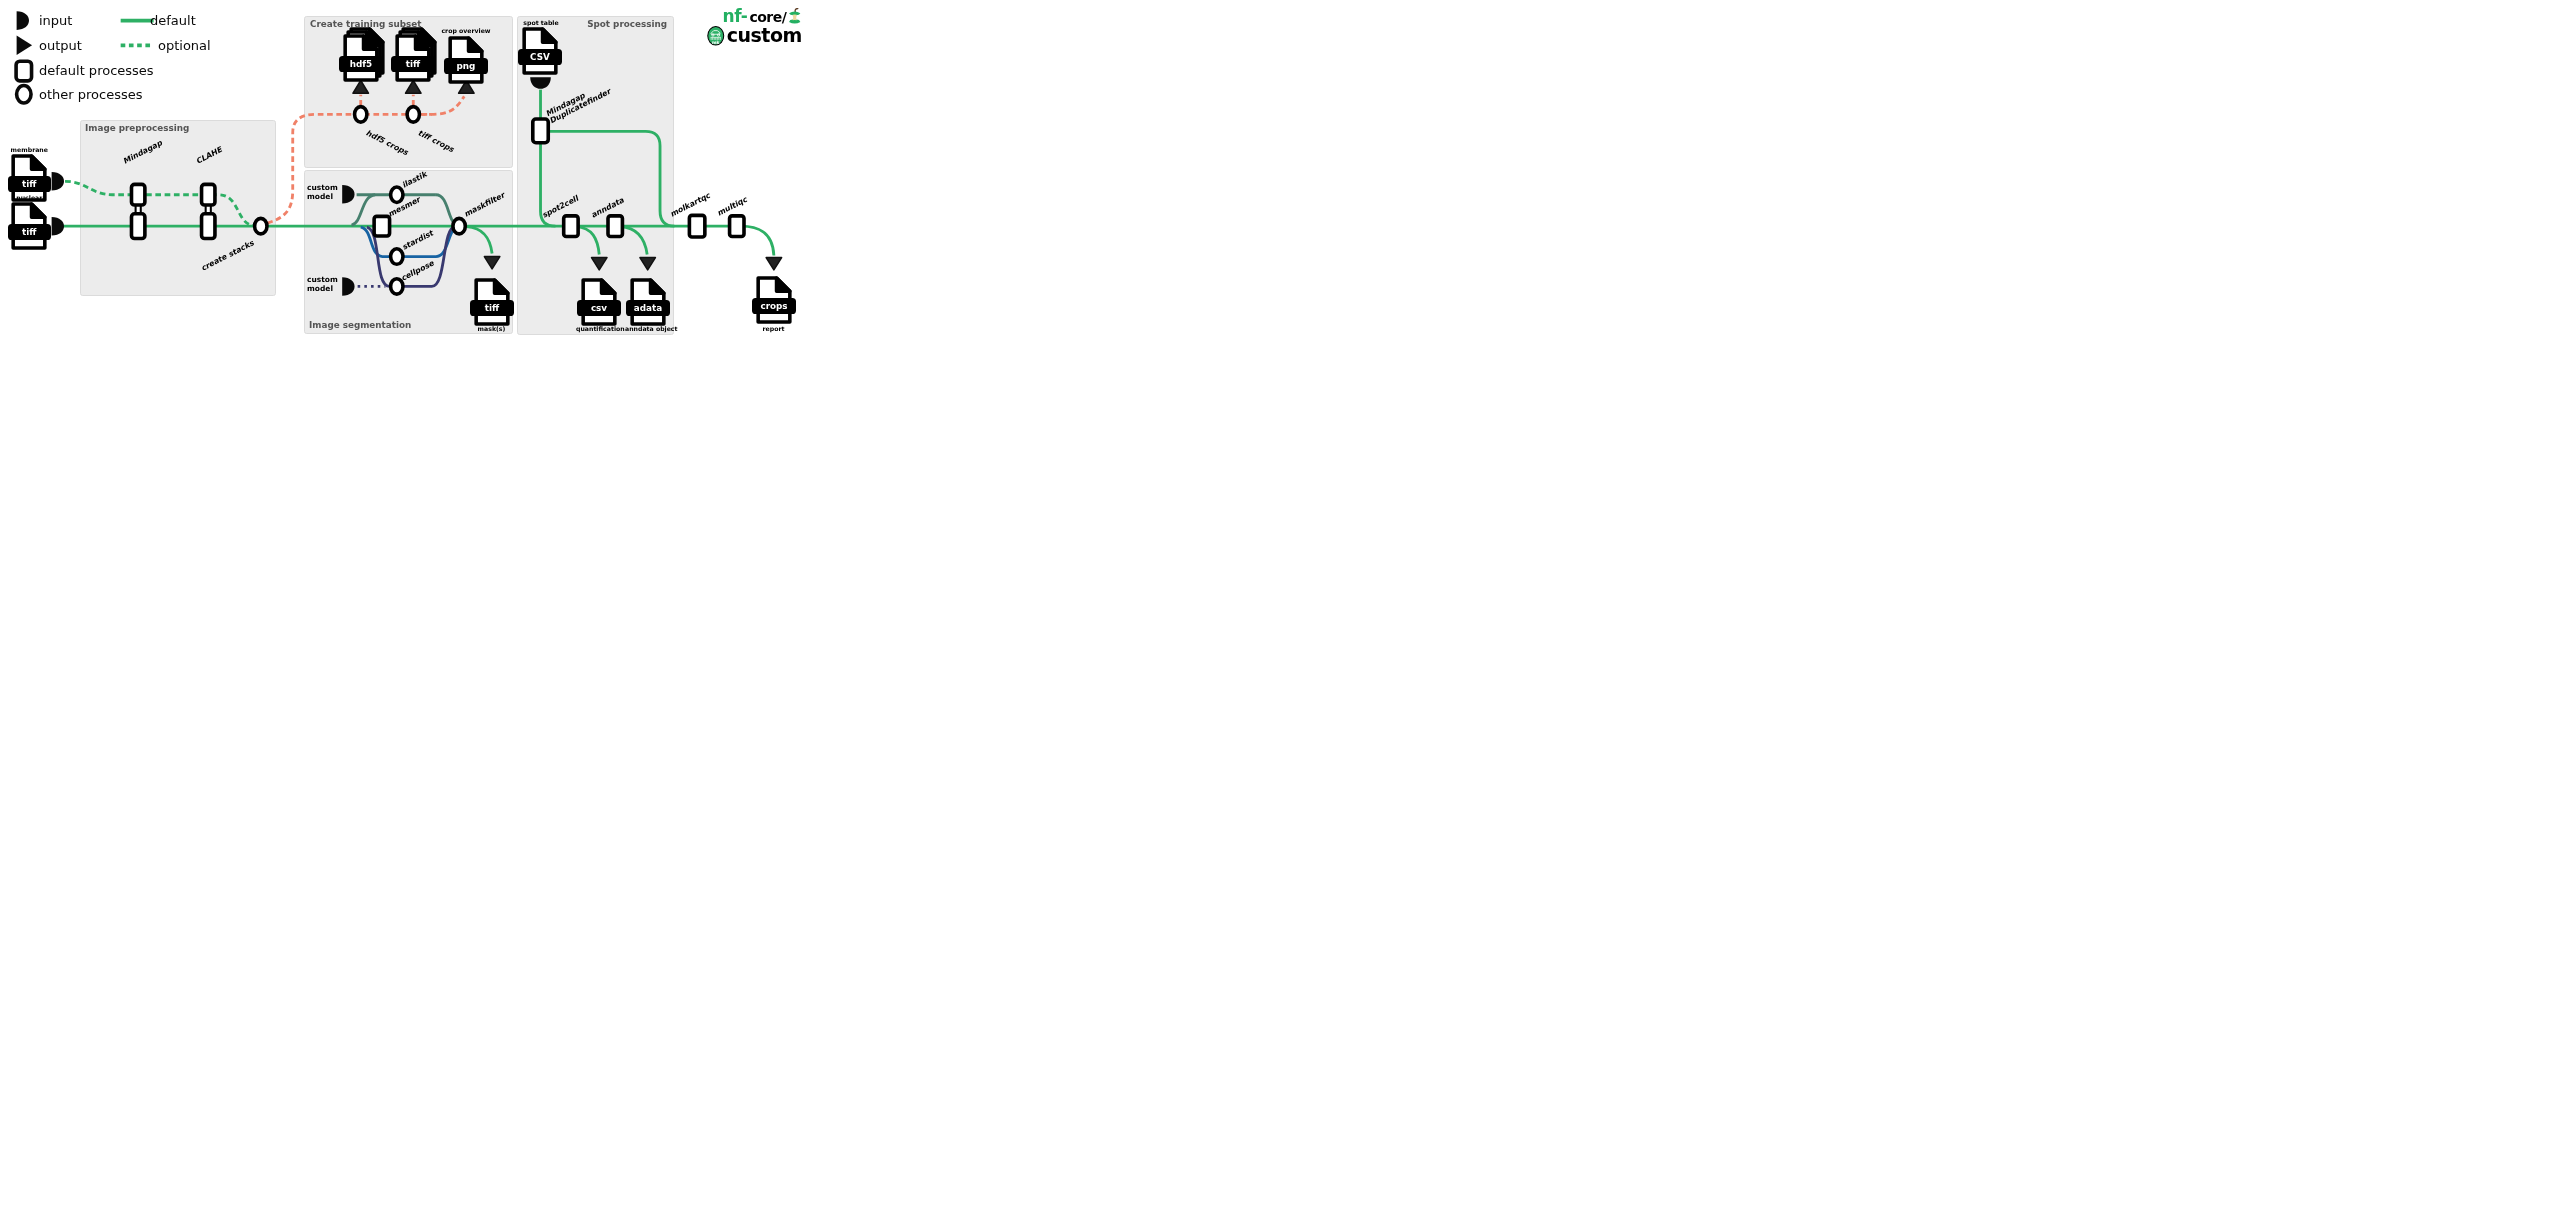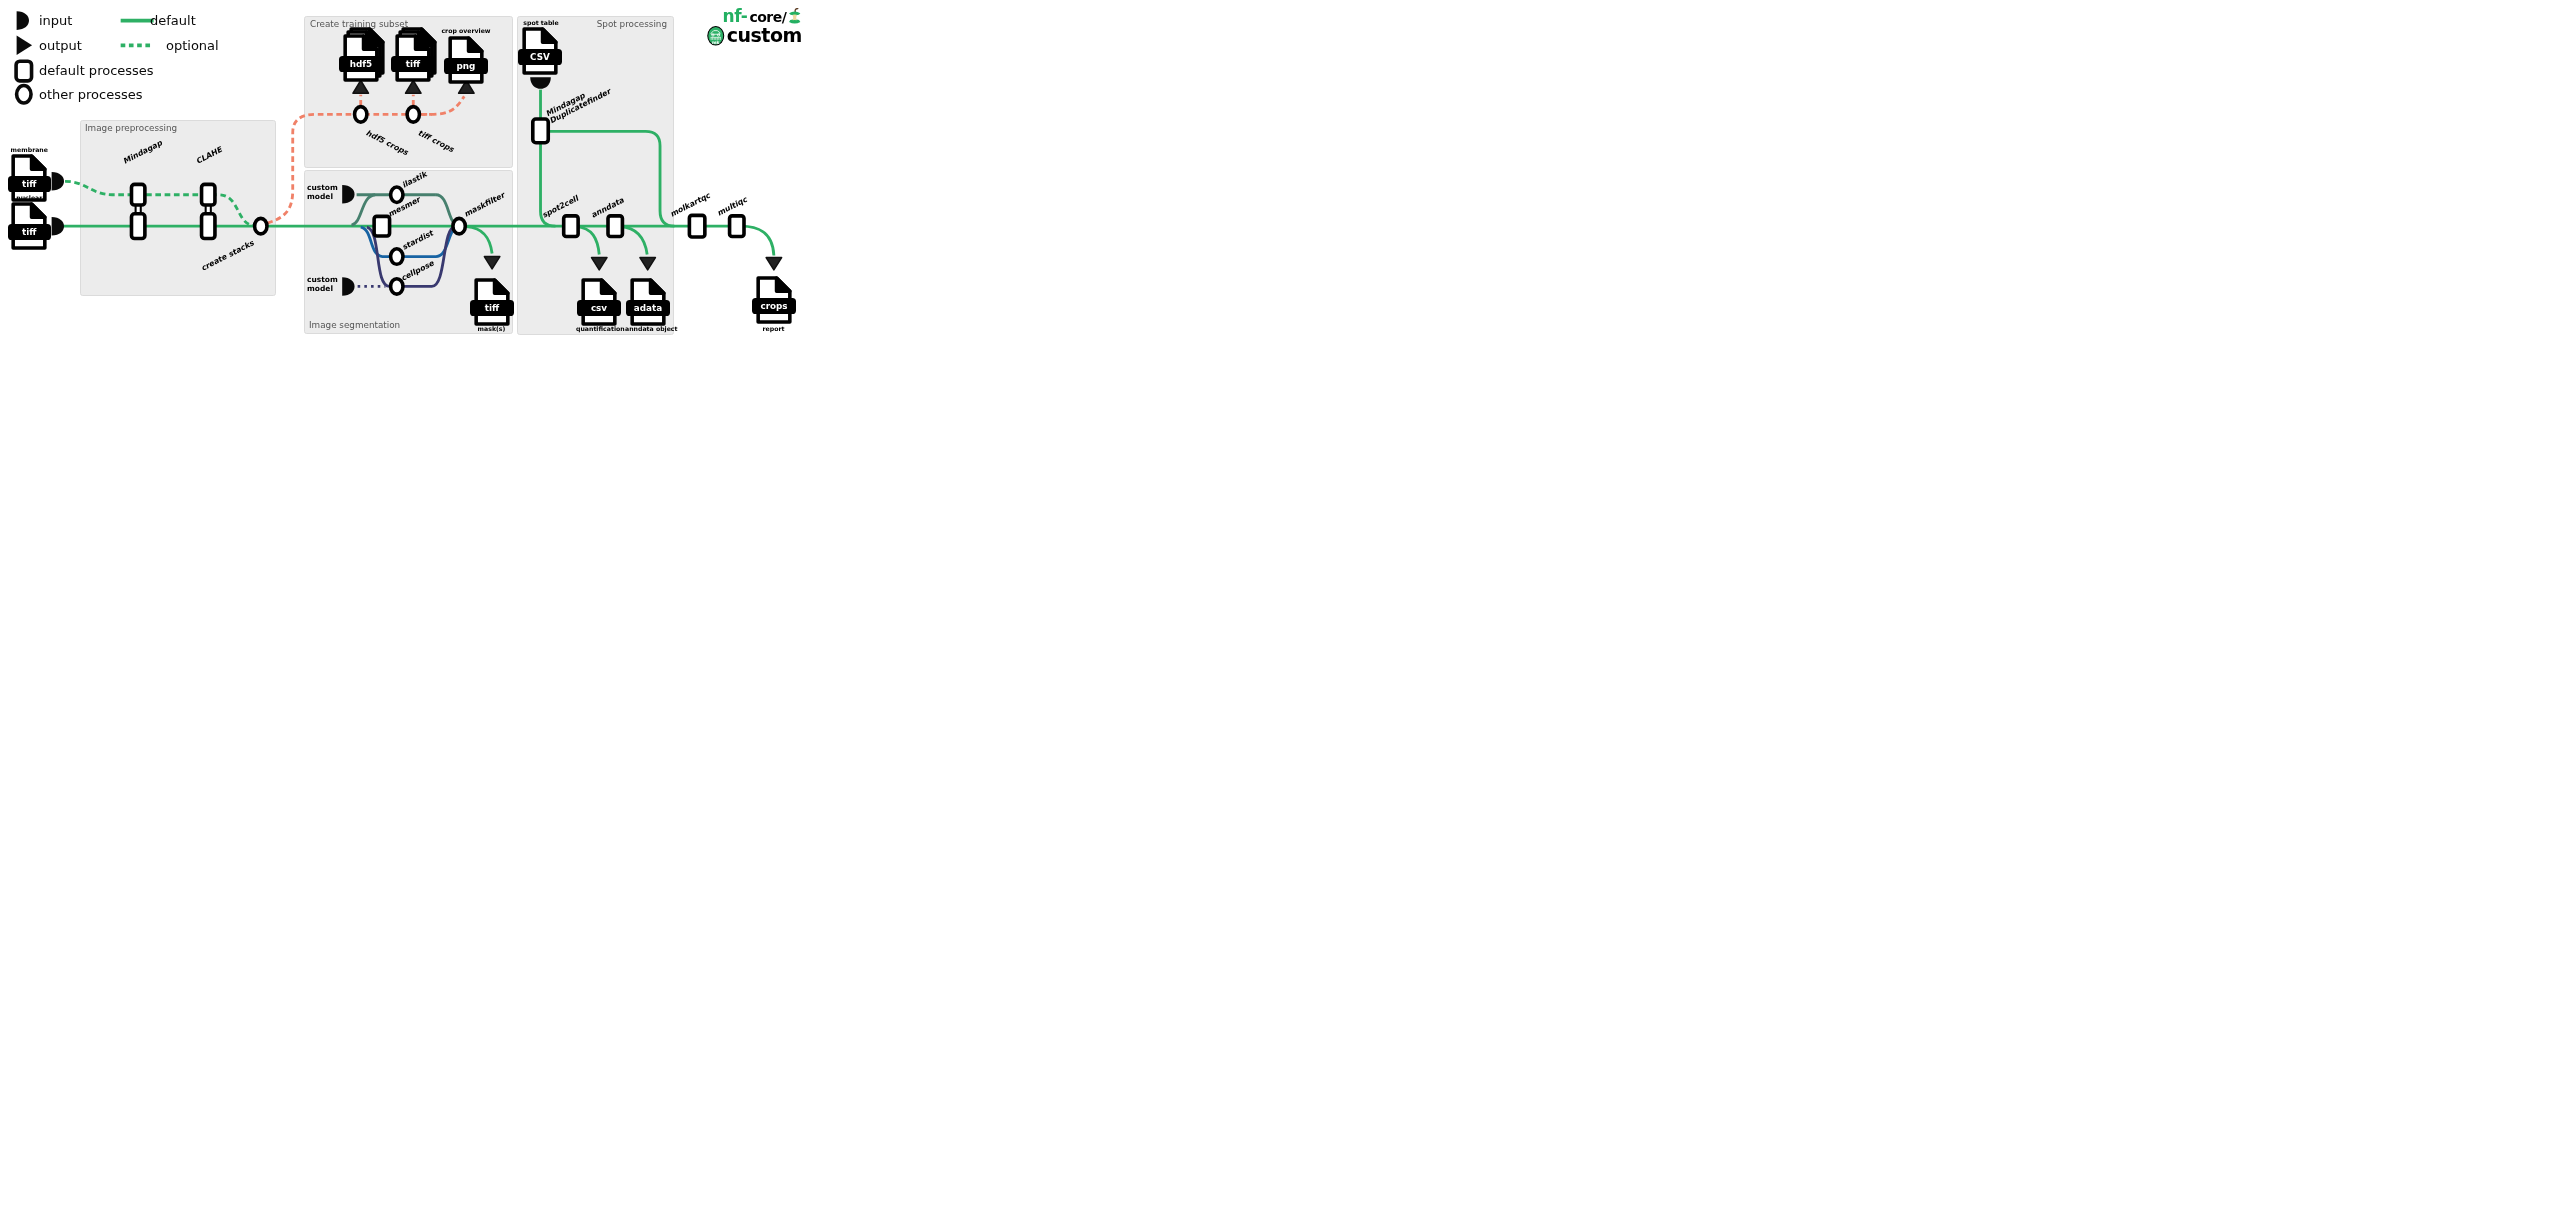--- a/index.html
+++ b/index.html
@@ -1,19 +1,19 @@
 <!DOCTYPE html>
 <html style="--c-green: #2EB065; --c-logo_green: #23B062; --c-salmon: #F08168; --c-teal: #47806E; --c-blue: #1763A3; --c-navy: #39396F; --c-box_bg: #ececec; --c-box_border: #dbdbdb; --c-title: #555555;font-size:8.2px"><head>
 <meta charset="utf-8">
 <style>
   html,body{margin:0;padding:0;background:#fff;}
   #canvas{position:relative;width:808px;height:340px;background:#fff;overflow:hidden;
           font-family:"DejaVu Sans","Liberation Sans",sans-serif;}
   .gbox{position:absolute;background:var(--c-box_bg);border:1px solid var(--c-box_border);border-radius:2.6px;}
-  .gbox-title{position:absolute;font-size:8.8px;font-weight:normal;color:var(--c-title);white-space:nowrap;}
+  .gbox-title{position:absolute;font-size:8.8px;font-weight:bold;color:var(--c-title);white-space:nowrap;}
   svg.wires{position:absolute;left:0;top:0;width:808px;height:340px;}
   .ln{fill:none;stroke-width:5.5px;}
   .ln-green{stroke:var(--c-green);}
   .ln-green-dot{stroke:var(--c-green);stroke-dasharray:11 7;}
   .ln-salmon{stroke:var(--c-salmon);stroke-dasharray:11 7;}
   .ln-teal{stroke:var(--c-teal);}
   .ln-blue{stroke:var(--c-blue);}
   .ln-navy{stroke:var(--c-navy);}
   .ln-navy-dot{stroke:var(--c-navy);stroke-dasharray:5 8;}
   .node-c{fill:#fff;stroke:#000;stroke-width:7px;}
@@ -136,21 +136,21 @@
     <ellipse class="lg-shape" cx="46" cy="183" rx="14" ry="17"></ellipse>
     <line x1="234" y1="40" x2="298" y2="40" style="stroke:var(--c-green);stroke-width:7px;"></line>
     <line x1="234" y1="88" x2="298" y2="88" style="stroke:var(--c-green);stroke-width:7px;stroke-dasharray:9 7;"></line>
   </svg>
 
   <div class="leg-text" style="left:39px;top:13.4px;">input</div>
   <div class="leg-text" style="left:39px;top:38px;">output</div>
   <div class="leg-text" style="left:39px;top:63px;">default processes</div>
   <div class="leg-text" style="left:39px;top:87px;">other processes</div>
   <div class="leg-text" style="left:150px;top:13.4px;">default</div>
-  <div class="leg-text" style="left:158px;top:38px;margin-left:8px;">optional</div>
+  <div class="leg-text" style="left:158px;top:38px;">optional</div>
 
   <div class="file-icon" style="left:10.3px;top:154px;">
     <svg viewBox="0 0 74 94">
         <path d="M6,4 H42 L68,30 V90 H6 Z" fill="#fff" stroke="#000" stroke-width="7" stroke-linejoin="round"></path>
         <path d="M42,4 V30 H68 Z" fill="#000" stroke="#000" stroke-width="7" stroke-linejoin="round"></path>
       </svg>
     <div class="file-band">tiff</div>
   </div>
   <div class="file-icon" style="left:10.3px;top:202px;">
     <svg viewBox="0 0 74 94">

